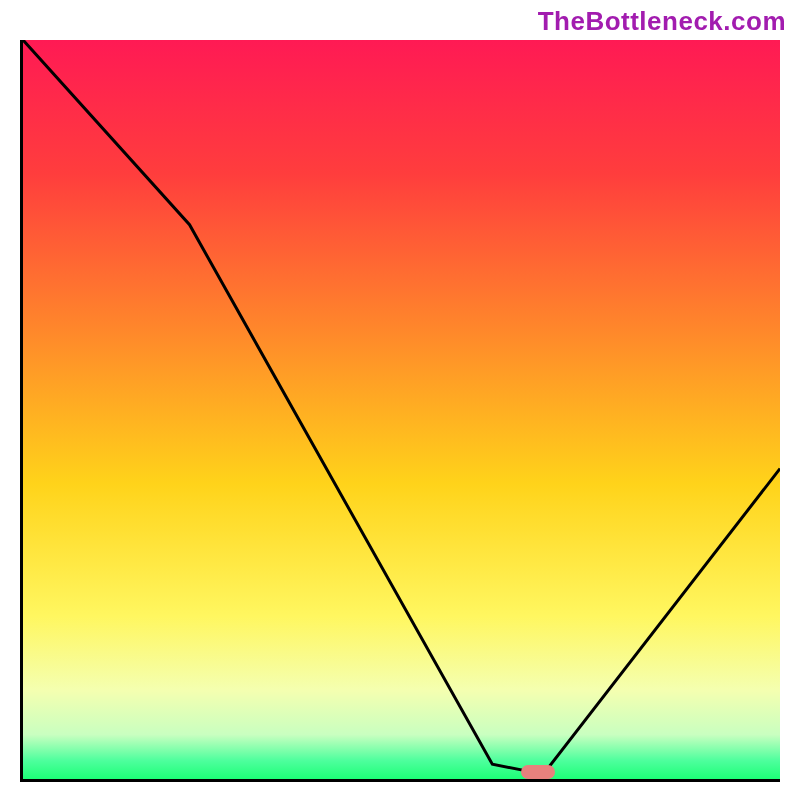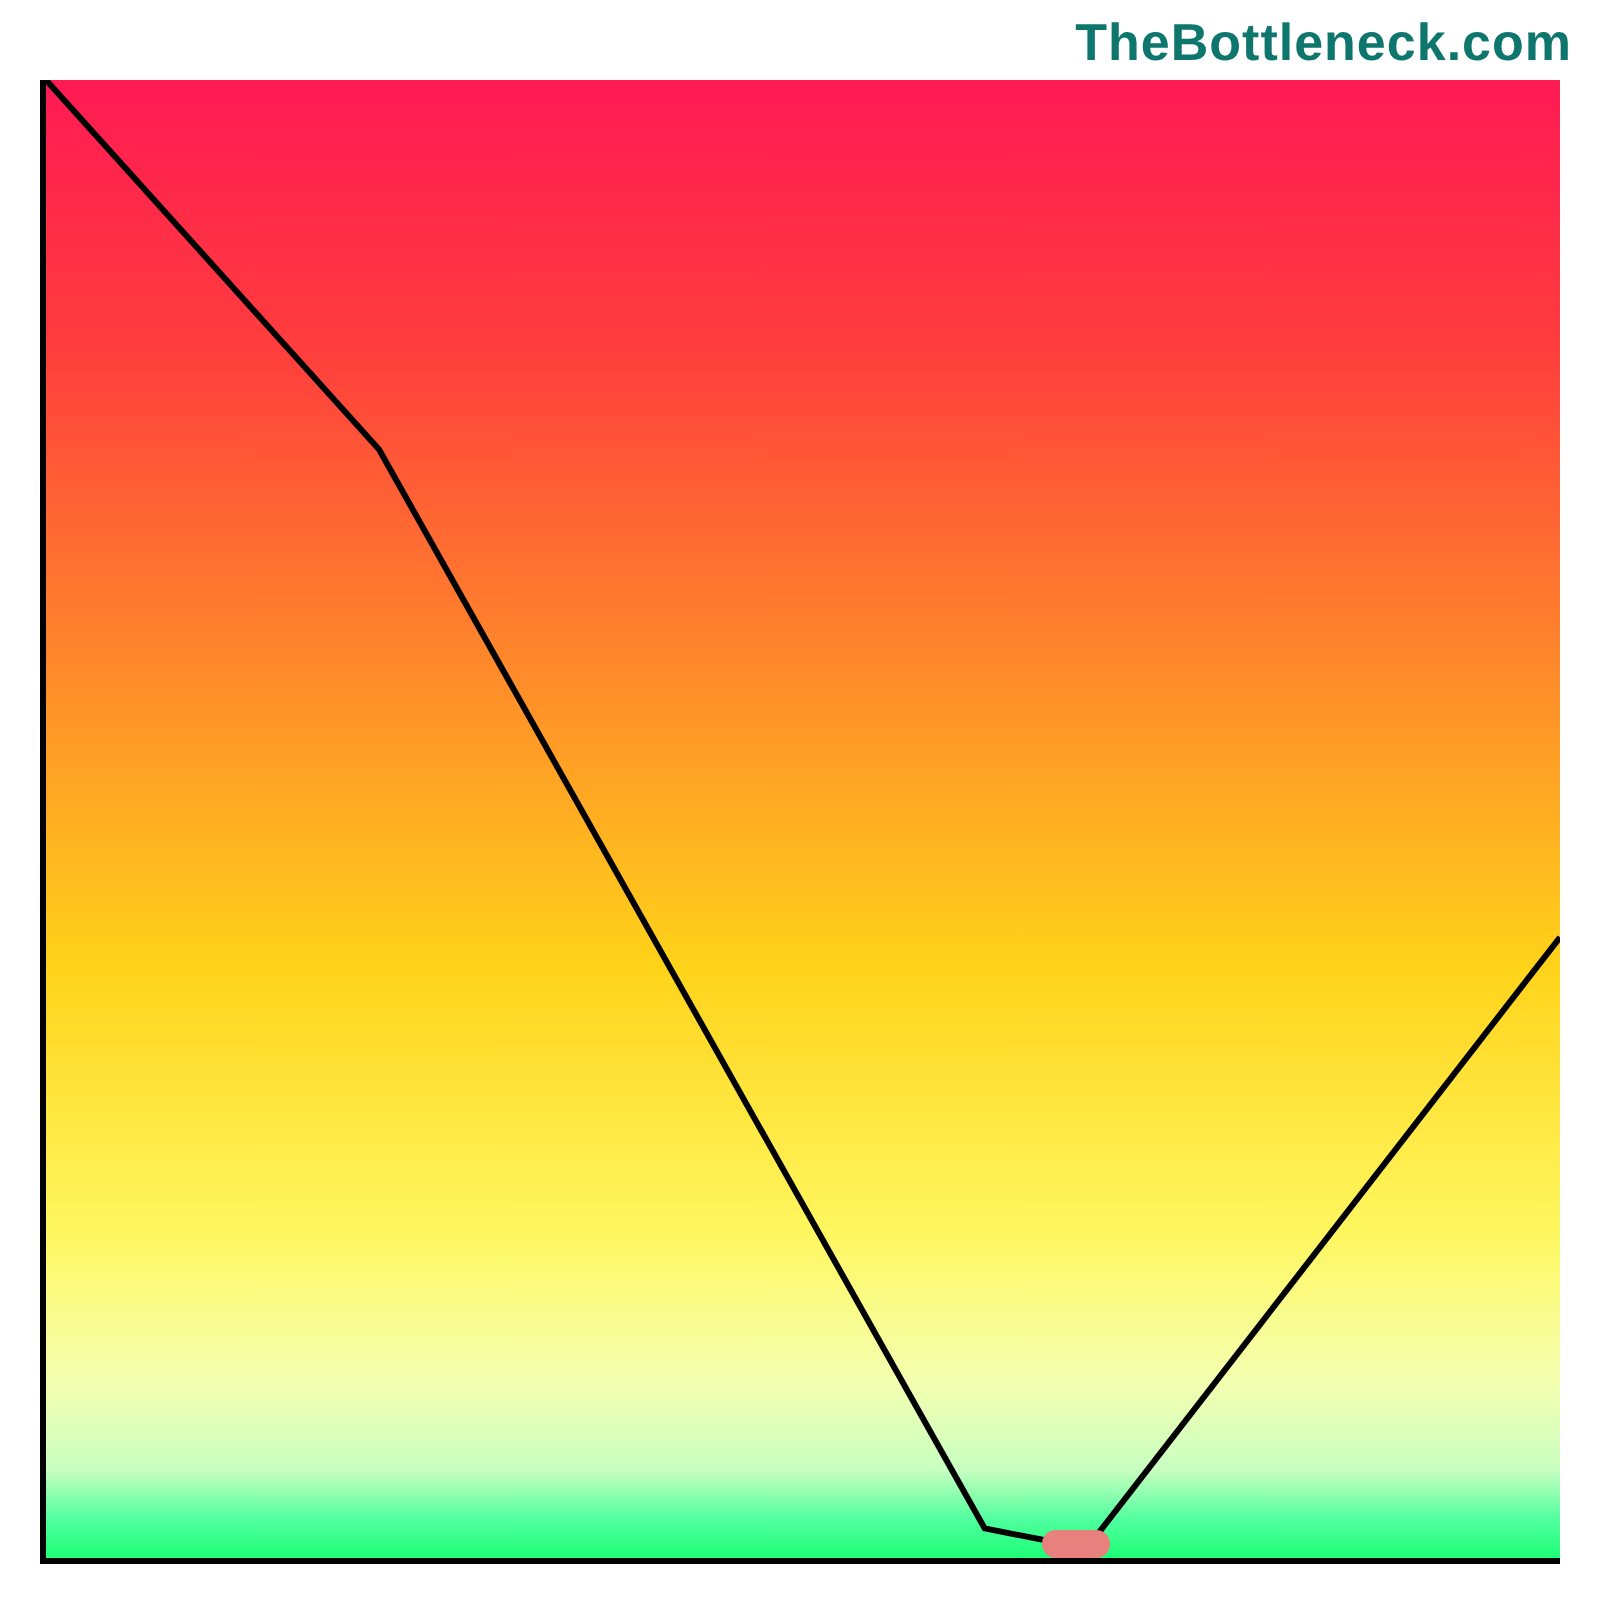--- a/index.html
+++ b/index.html
@@ -15,21 +15,21 @@
     width: 800px;
     height: 800px;
   }
   .watermark {
     position: absolute;
     top: 6px;
     right: 14px;
     font-family: Arial, Helvetica, sans-serif;
     font-size: 26px;
     font-weight: 600;
-    color: #0f766e;
+    color: #a21caf;
     letter-spacing: 0.5px;
     user-select: none;
   }
   .plot {
     position: absolute;
     left: 20px;
     top: 40px;
     width: 760px;
     height: 742px;
     border-left: 3px solid #000;

